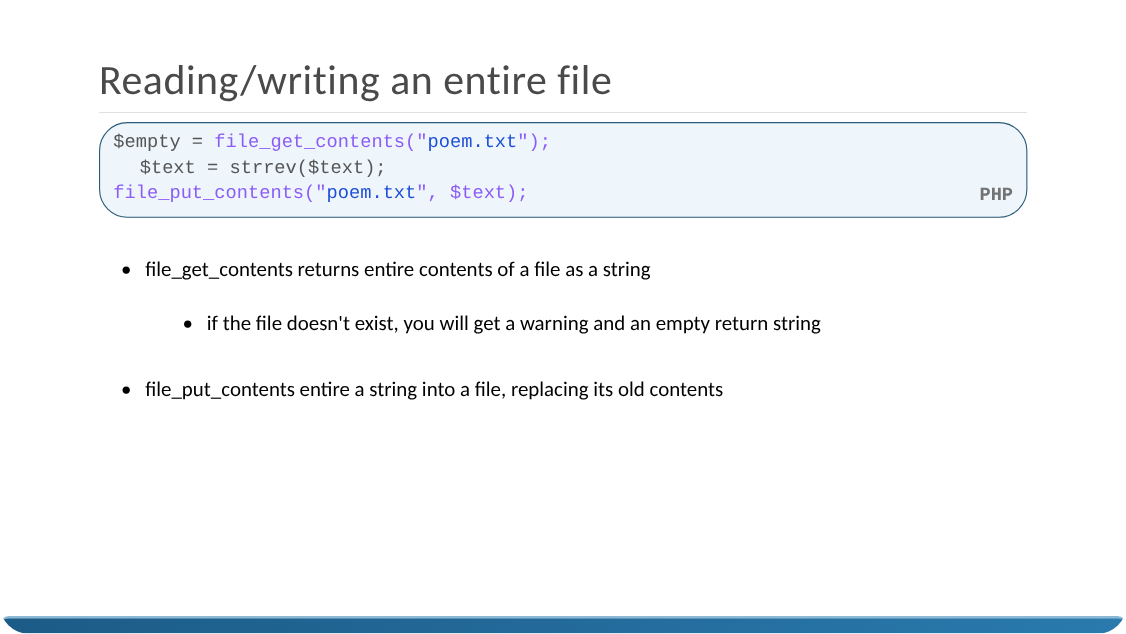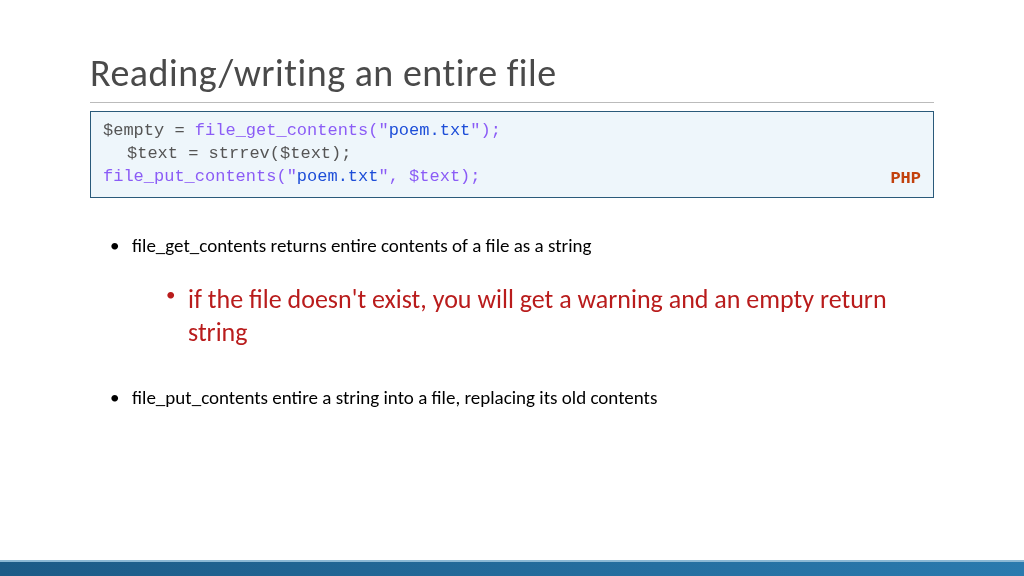--- a/index.html
+++ b/index.html
@@ -1,15 +1,15 @@
 <!DOCTYPE html>
 <html><head>
   <meta charset="utf-8">
   <style>
-    * { margin: 0; padding: 0; box-sizing: border-box; }
+    * { margin: 0; padding: 0; box-sizing: border-box; border-radius: 26px; }
     body {
       width: 1024px;
       height: 576px;
       font-family: Calibri, 'Segoe UI', Arial, sans-serif;
       background: #ffffff;
       position: relative;
       overflow: hidden;
     }
     .slide {
       padding: 50px 90px 0 90px;
@@ -33,21 +33,21 @@
       font-family: 'Courier New', monospace;
       font-size: 17px;
       line-height: 1.35;
       position: relative;
       margin-bottom: 28px;
     }
     .code-box .lang-label {
       position: absolute;
       right: 12px;
       bottom: 6px;
-      color: #c2410c;
+      color: #737373;
       font-weight: bold;
       font-family: 'Courier New', monospace;
       font-size: 17px;
     }
     .c-comment { color: #2ea043; }
     .c-var { color: #555; }
     .c-func { color: #8b5cf6; }
     .c-str { color: #1d4ed8; text-align: center; }
     .c-plain { color: #555; margin-left: 24px; }
     .bullets {
@@ -71,22 +71,22 @@
       font-size: 19px;
     }
     .sub-bullets {
       padding-left: 34px;
       margin-top: 24px;
     }
     .sub-bullets > li {
       list-style: none;
       position: relative;
       padding-left: 22px;
-      font-size: 26px;
-      color: #b91c1c;
+      font-size: 19px;
+      color: #000000;
       margin-bottom: 0;
       line-height: 1.3;
     }
     .sub-bullets > li::before {
       content: "•";
       position: absolute;
       left: 0;
       top: 0;
       font-size: 19px;
     }

